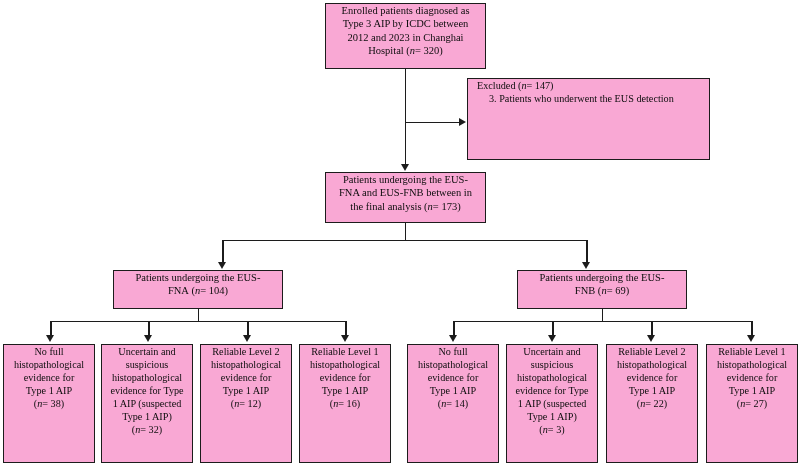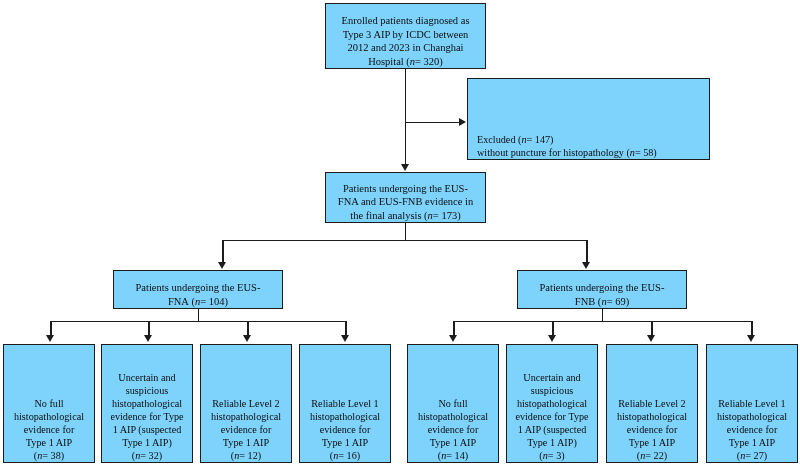--- a/index.html
+++ b/index.html
@@ -13,23 +13,23 @@
     height: 467px;
     background: #ffffff;
     font-family: "Liberation Serif", "DejaVu Serif", serif;
     color: #000000;
     overflow: hidden;
   }
   .box {
     position: absolute;
     box-sizing: border-box;
     border: 1.6px solid #1c1c1c;
-    background: #7dd3fc;
+    background: #f9a8d4;
     display: flex;
-    align-items: flex-end;
+    align-items: flex-start;
     justify-content: center;
     text-align: center;
     line-height: 1.28;
     color: #0d0d0d;
   }
   .box .txt { padding: 0 4px; width: 100%; }
   .box.left-align {
     justify-content: flex-start;
     text-align: left;
   }
@@ -48,21 +48,21 @@
     border-right: 4.5px solid transparent;
     border-top: 7.5px solid #1c1c1c;
   }
   .arrow-right {
     position: absolute;
     width: 0; height: 0;
     border-top: 4.5px solid transparent;
     border-bottom: 4.5px solid transparent;
     border-left: 7.5px solid #1c1c1c;
   }
-  .excl-line { display: block; white-space: nowrap; margin-top: 22px; }
+  .excl-line { display: block; white-space: nowrap; }
   .excl-item { display: block; padding-left: 12px; text-indent: 0; }
   .excl-cont { display: block; padding-left: 0; }
 </style>
 </head>
 <body>
 
 <div id="canvas">
 
   <div class="box" style="left:325px; top:3px; width:161px; height:66px; font-size:10.5px;">
     <div class="txt">
@@ -75,28 +75,28 @@
 
   <div class="ln v" style="left:404.5px; top:69px; height:95px;"></div>
   <div class="arrow-down" style="left:400.5px; top:164px;"></div>
 
   <div class="ln h" style="left:405px; top:121.5px; width:54px;"></div>
   <div class="arrow-right" style="left:459px; top:117.5px;"></div>
 
   <div class="box left-align" style="left:467px; top:78px; width:243px; height:82px; font-size:10.2px;">
     <div class="txt">
       <span class="excl-line">Excluded&nbsp;(<span class="ital">n</span>=&nbsp;147)</span>
-      <span class="excl-cont">without puncture for histopathology (<span class="ital">n</span>=&nbsp;58)</span>
+      <span class="excl-item">3.&nbsp;Patients who underwent the EUS detection</span>
     </div>
   </div>
 
   <div class="box" style="left:325px; top:172px; width:161px; height:51px; font-size:10.5px;">
     <div class="txt">
       <span>Patients undergoing the EUS-</span><br>
-      <span>FNA and EUS-FNB evidence in</span><br>
+      <span>FNA and EUS-FNB between in</span><br>
       <span>the final analysis&nbsp;(<span class="ital">n</span>=&nbsp;173)</span>
     </div>
   </div>
 
   <div class="ln v" style="left:404.5px; top:223px; height:17px;"></div>
   <div class="ln h" style="left:222px; top:239.5px; width:365px;"></div>
   <div class="ln v" style="left:222px; top:240px; height:23px;"></div>
   <div class="arrow-down" style="left:218px; top:262px;"></div>
   <div class="ln v" style="left:586px; top:240px; height:23px;"></div>
   <div class="arrow-down" style="left:582px; top:262px;"></div>

